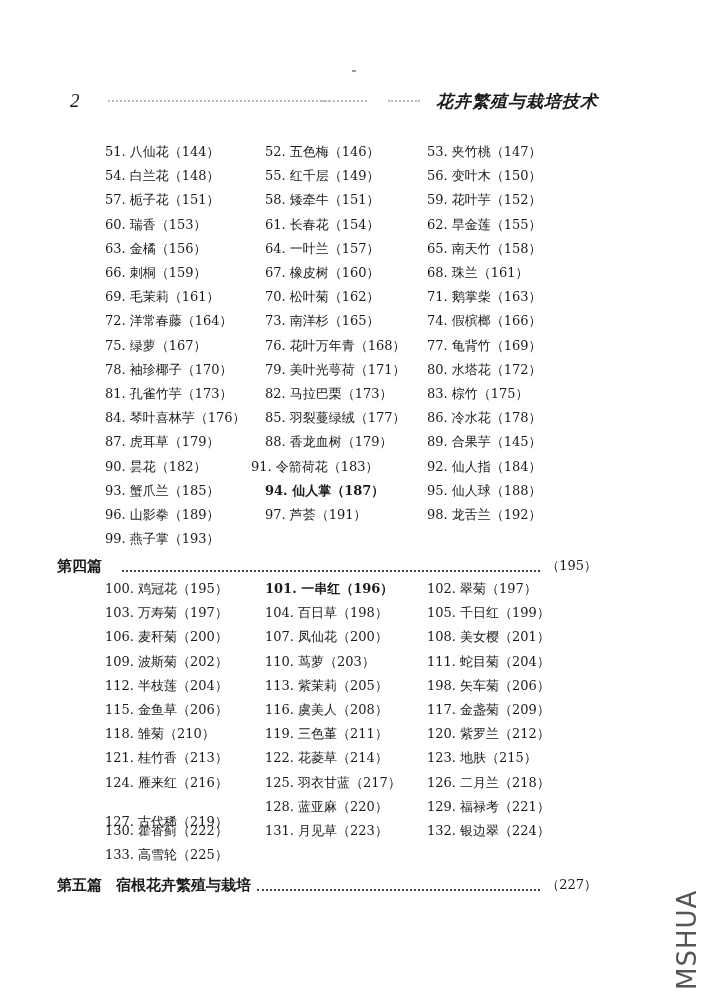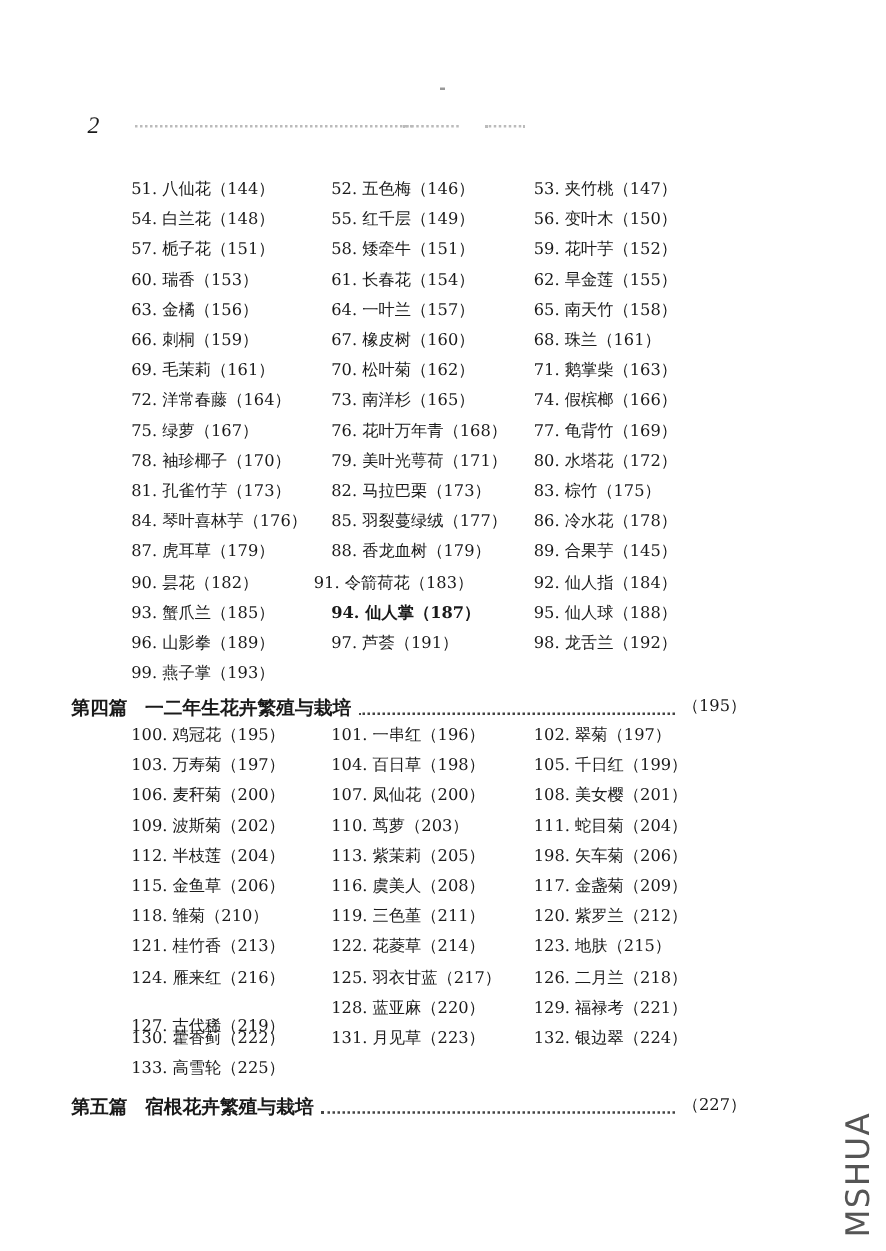--- a/index.html
+++ b/index.html
@@ -22,20 +22,21 @@
 </head>
 <body>
 
 <div class="speck"></div>
 
 <div class="header">
   <span class="page-num">2</span>
   <span class="noise" style="left:38px;width:222px"></span>
   <span class="noise" style="left:252px;width:45px"></span>
   <span class="noise" style="left:318px;width:32px"></span>
+  <span class="header-title">花卉繁殖与栽培技术</span>
 </div>
 
 <div id="part3">
     <div class="entry" style="left: 105px; top: 143px;">51. 八仙花（144）</div>
     <div class="entry" style="left: 265px; top: 143px;">52. 五色梅（146）</div>
     <div class="entry" style="left: 427px; top: 143px;">53. 夹竹桃（147）</div>
     <div class="entry" style="left: 105px; top: 167.2px;">54. 白兰花（148）</div>
     <div class="entry" style="left: 265px; top: 167.2px;">55. 红千层（149）</div>
     <div class="entry" style="left: 427px; top: 167.2px;">56. 变叶木（150）</div>
     <div class="entry" style="left: 105px; top: 191.4px;">57. 栀子花（151）</div>
@@ -78,28 +79,27 @@
     <div class="entry" style="left: 265px; top: 481.8px; font-weight: bold;">94. 仙人掌（187）</div>
     <div class="entry" style="left: 427px; top: 481.8px;">95. 仙人球（188）</div>
     <div class="entry" style="left: 105px; top: 506px;">96. 山影拳（189）</div>
     <div class="entry" style="left: 265px; top: 506px;">97. 芦荟（191）</div>
     <div class="entry" style="left: 427px; top: 506px;">98. 龙舌兰（192）</div>
     <div class="entry" style="left: 105px; top: 530.2px;">99. 燕子掌（193）</div>
   </div>
 
 <div class="section" id="sec4" style="top:556px">
   <span class="sec-label">第四篇</span>
-  <span>一二年生花卉繁殖与栽培</span>
   <span class="dots"></span>
   <span class="sec-page">（195）</span>
 </div>
 
 <div id="part4">
     <div class="entry" style="left: 105px; top: 580px;">100. 鸡冠花（195）</div>
-    <div class="entry" style="left: 265px; top: 580px;">101. 一串红（196）</div>
+    <div class="entry" style="left: 265px; top: 580px; font-weight: bold;">101. 一串红（196）</div>
     <div class="entry" style="left: 427px; top: 580px;">102. 翠菊（197）</div>
     <div class="entry" style="left: 105px; top: 604.2px;">103. 万寿菊（197）</div>
     <div class="entry" style="left: 265px; top: 604.2px;">104. 百日草（198）</div>
     <div class="entry" style="left: 427px; top: 604.2px;">105. 千日红（199）</div>
     <div class="entry" style="left: 105px; top: 628.4px;">106. 麦秆菊（200）</div>
     <div class="entry" style="left: 265px; top: 628.4px;">107. 凤仙花（200）</div>
     <div class="entry" style="left: 427px; top: 628.4px;">108. 美女樱（201）</div>
     <div class="entry" style="left: 105px; top: 652.6px;">109. 波斯菊（202）</div>
     <div class="entry" style="left: 265px; top: 652.6px;">110. 茑萝（203）</div>
     <div class="entry" style="left: 427px; top: 652.6px;">111. 蛇目菊（204）</div>

